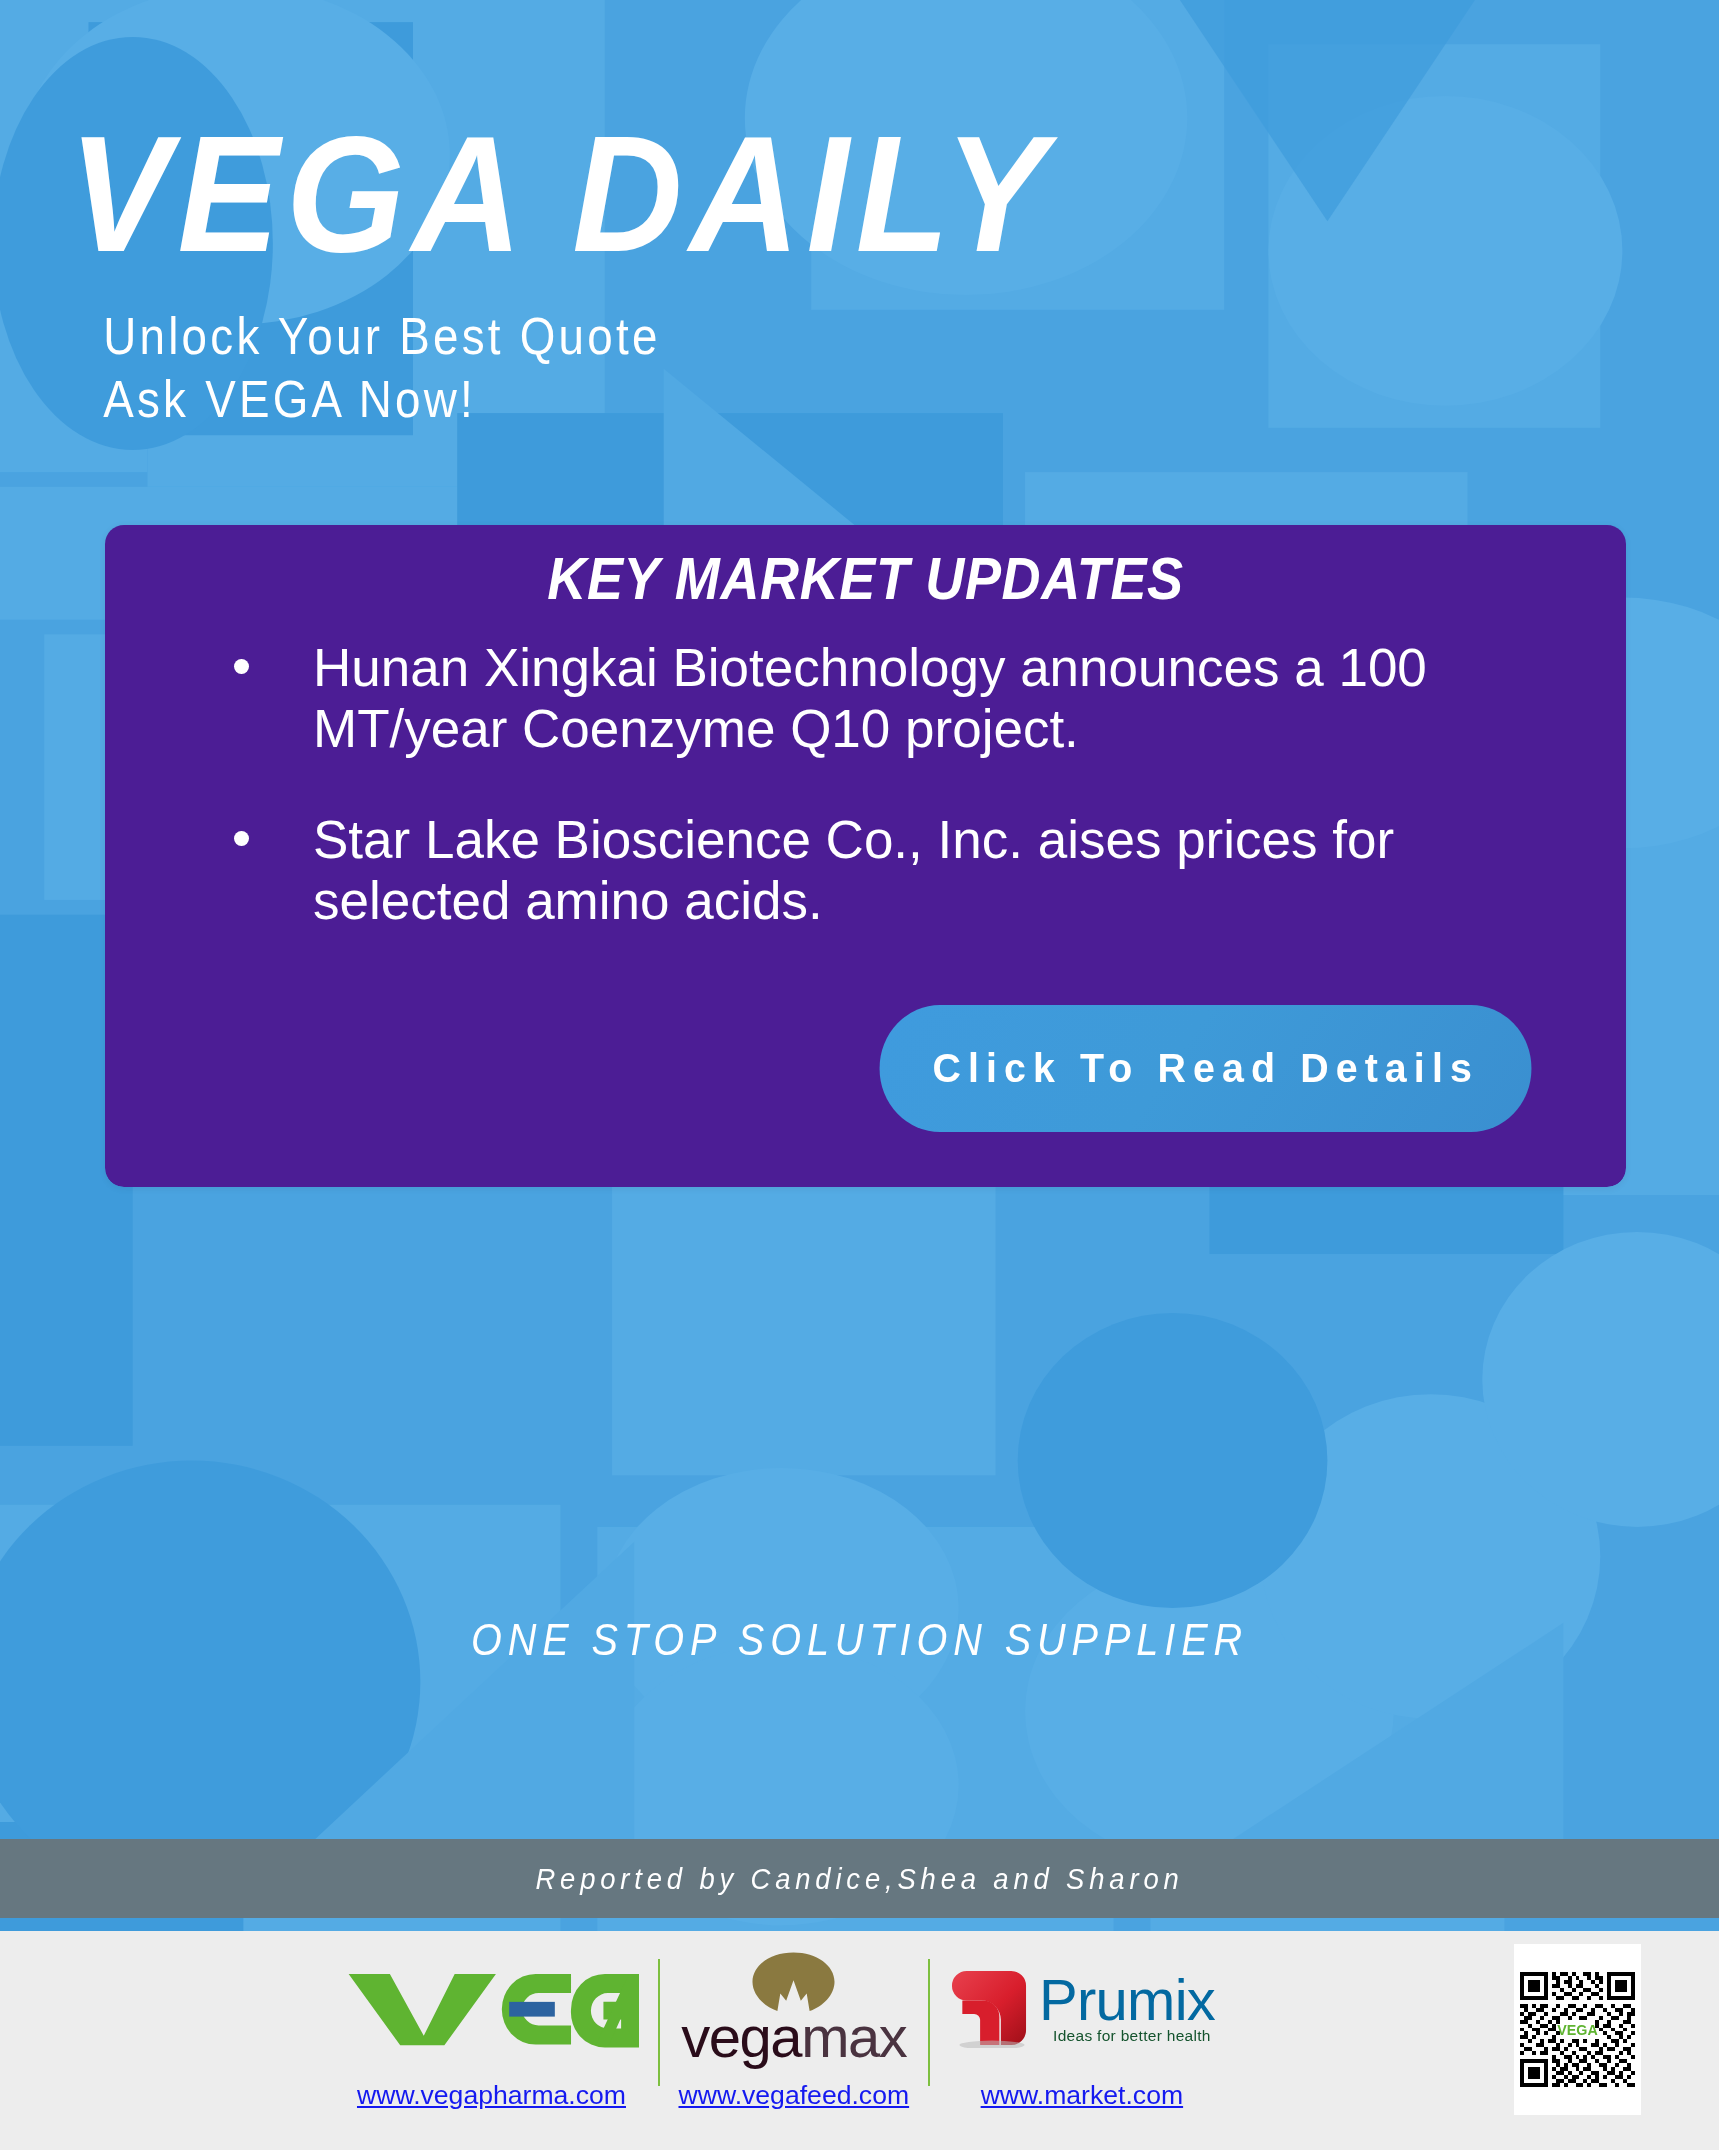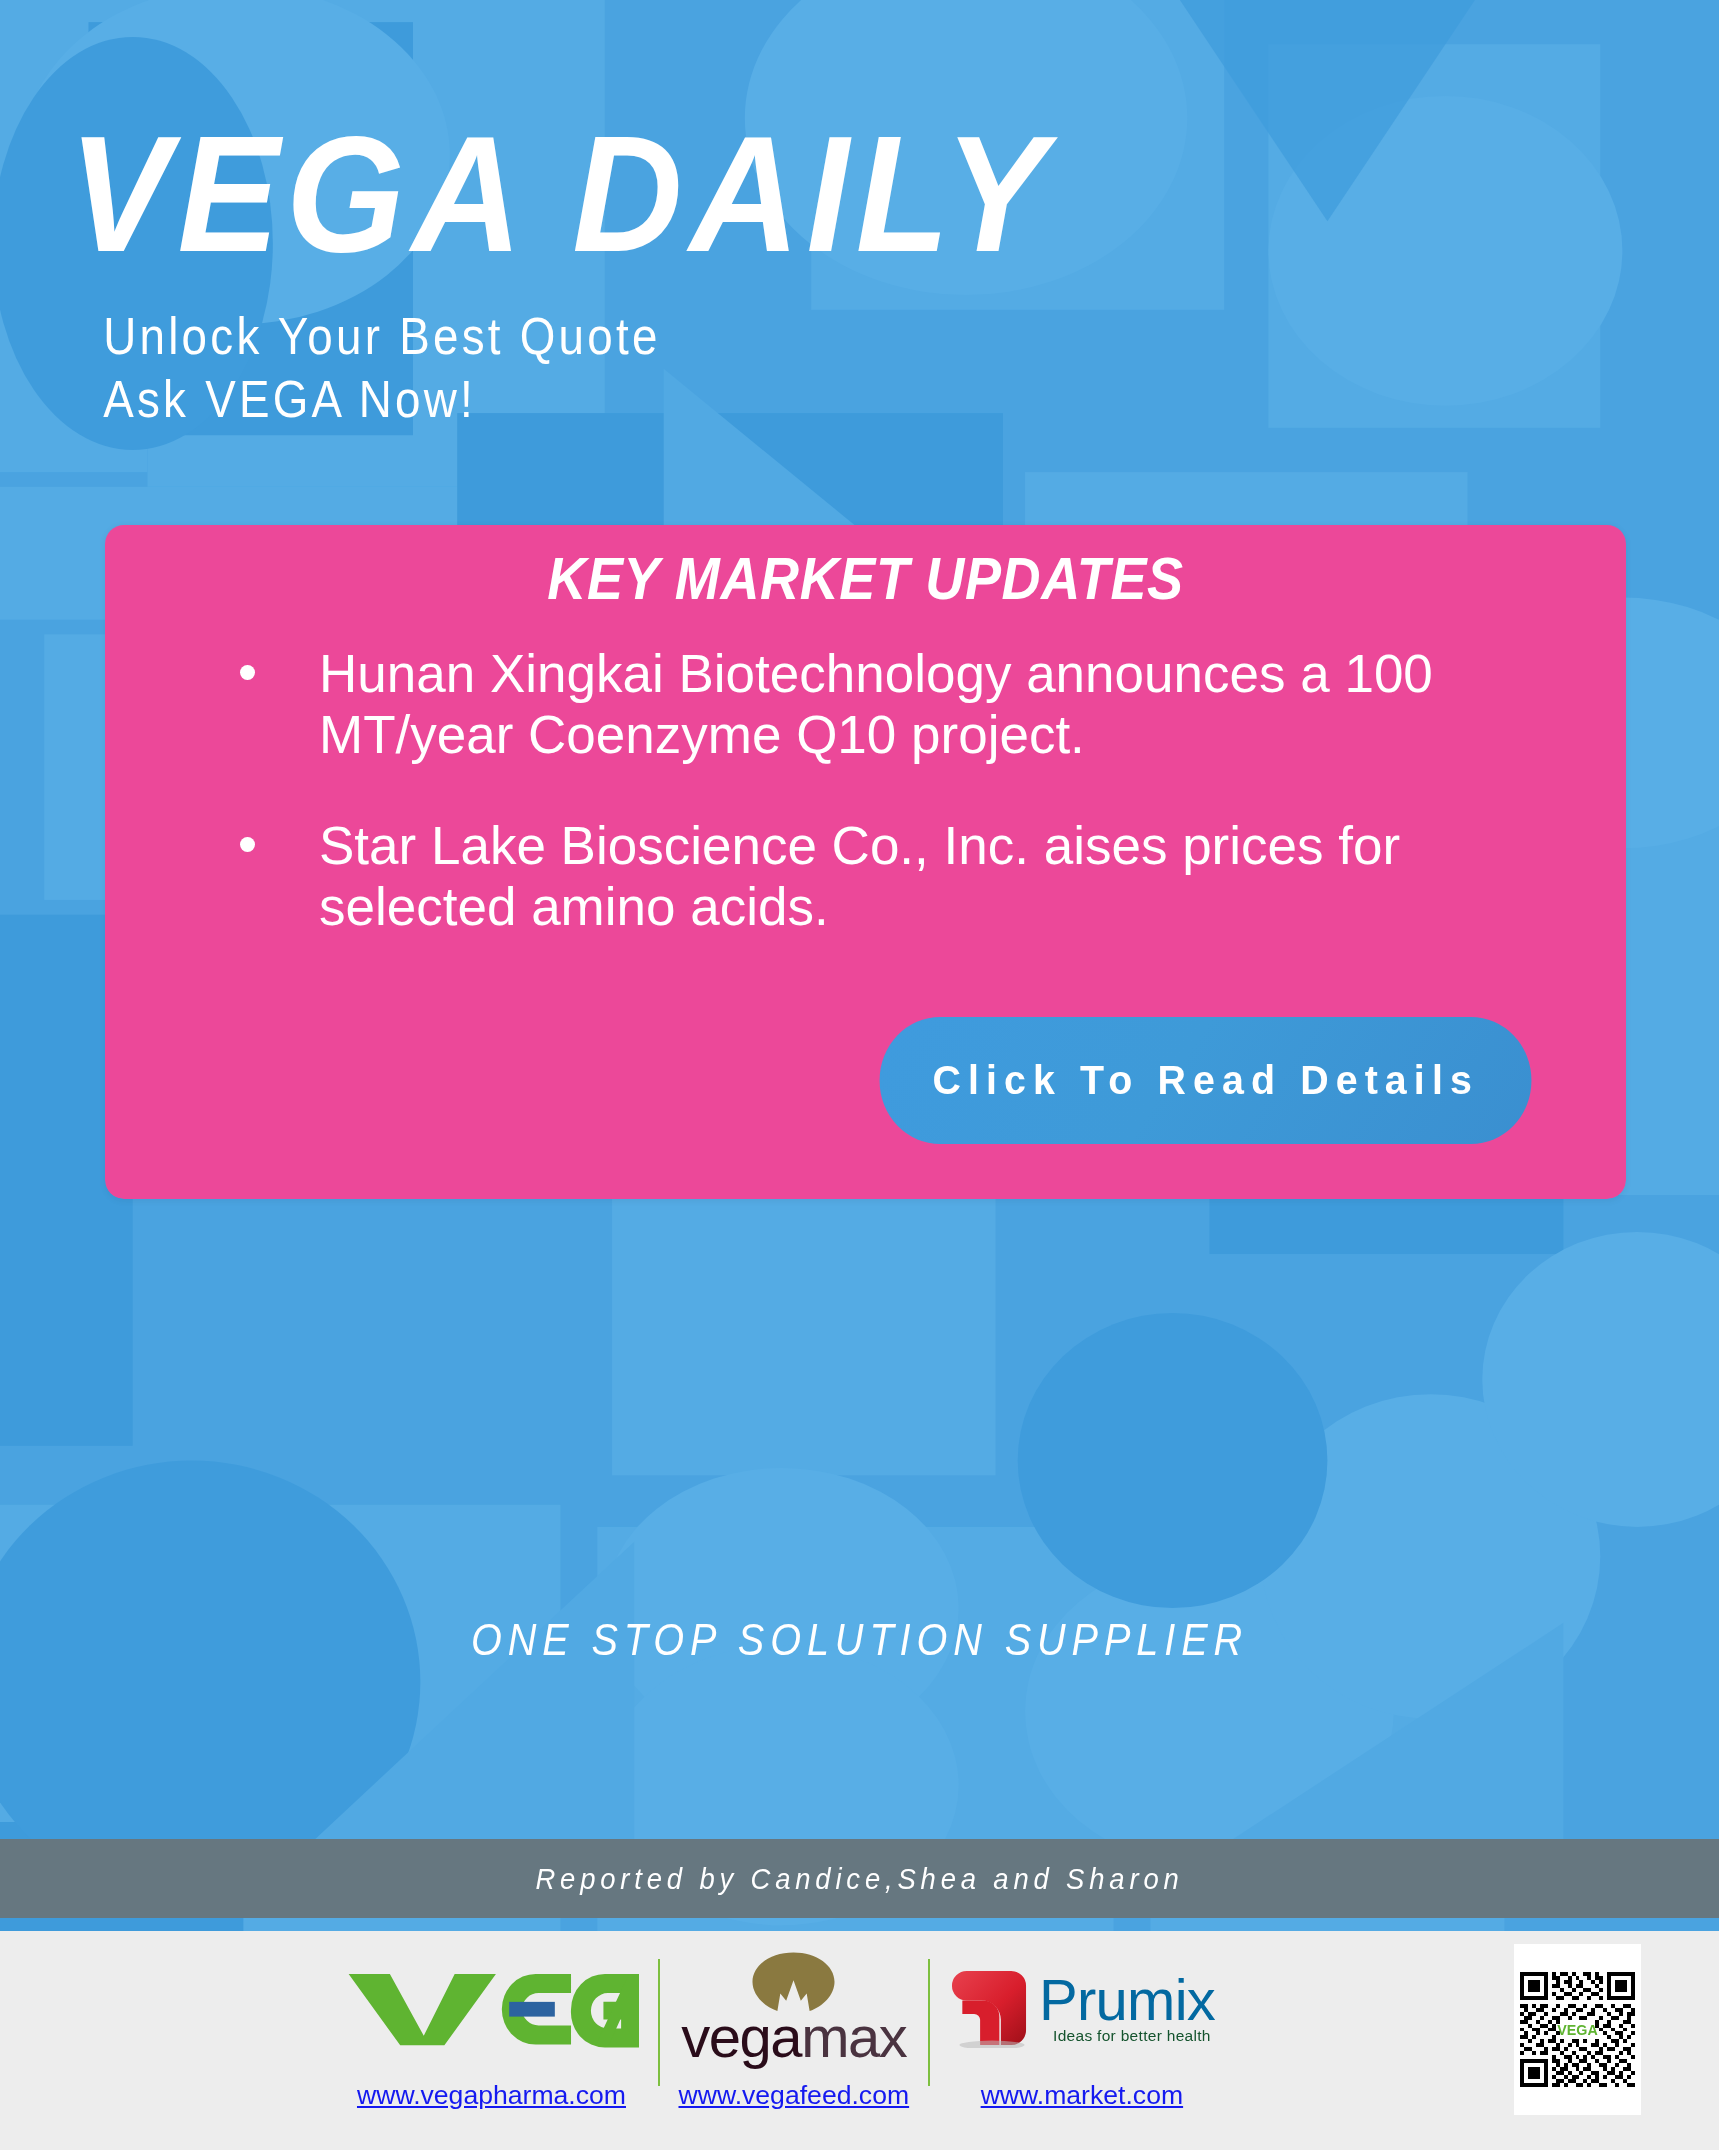--- a/index.html
+++ b/index.html
@@ -74,40 +74,40 @@
     justify-content: center;
   }
   .date-text {
     color: #1F62AE;
     font-size: 55px;
     font-weight: bold;
     letter-spacing: 8.9px;
     transform: scaleX(0.92);
   }
   .card-body {
-    background: #ec4899;
+    background: #4c1d95;
     padding: 19px 0 55px 0;
     border-bottom-left-radius: 19px;
     border-bottom-right-radius: 19px;
   }
   .updates-title {
     margin: 0;
     text-align: center;
     color: #ffffff;
     font-size: 60px;
     font-weight: bold;
     font-style: italic;
     letter-spacing: 0.7px;
     padding-bottom: 16px;
     transform: scaleX(0.9);
   }
 
   .bullets {
     list-style: none;
-    margin: 14px;
+    margin: 8px;
     padding: 0 37px 0 111px;
   }
   .bullet-item {
     position: relative;
     color: #ffffff;
     font-size: 53px;
     line-height: 1.16;
     padding-left: 89px;
     margin-bottom: 49px;
   }

